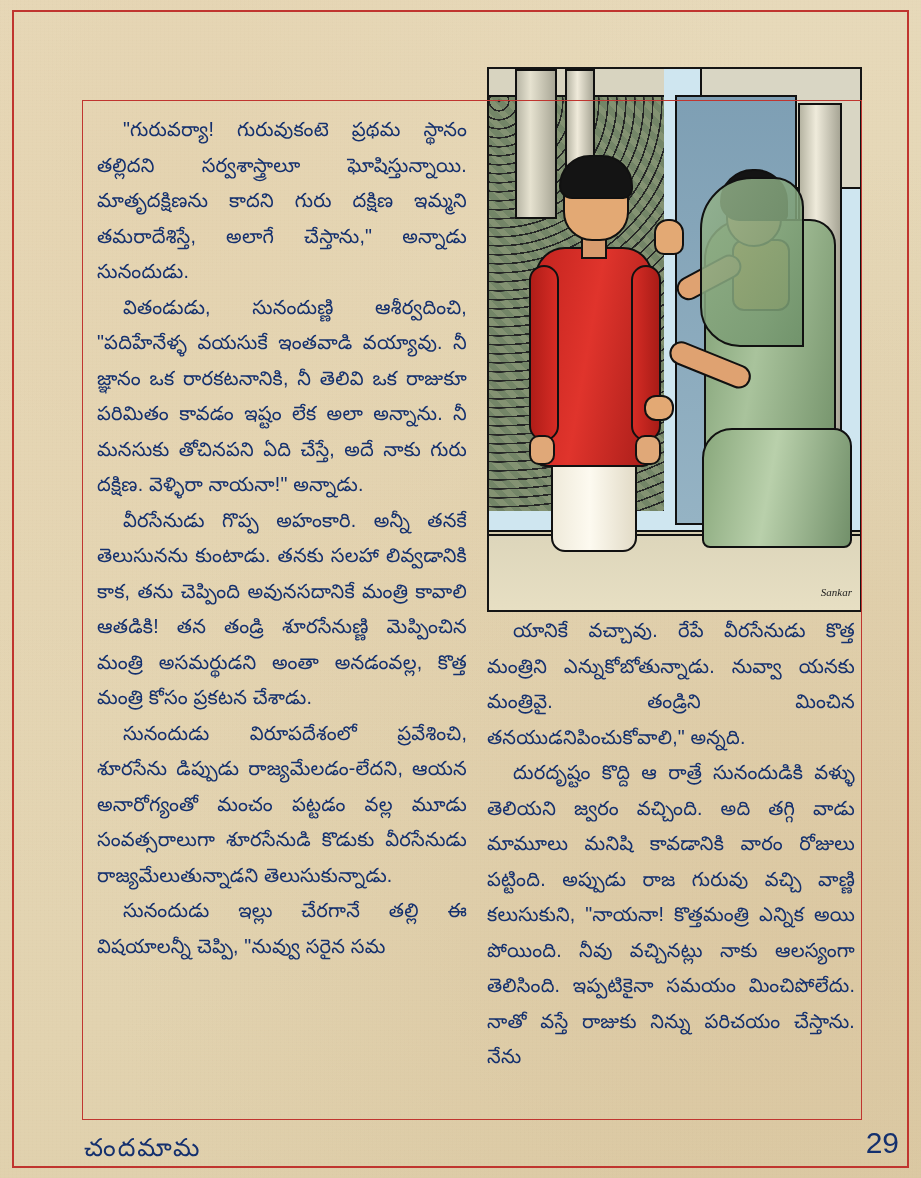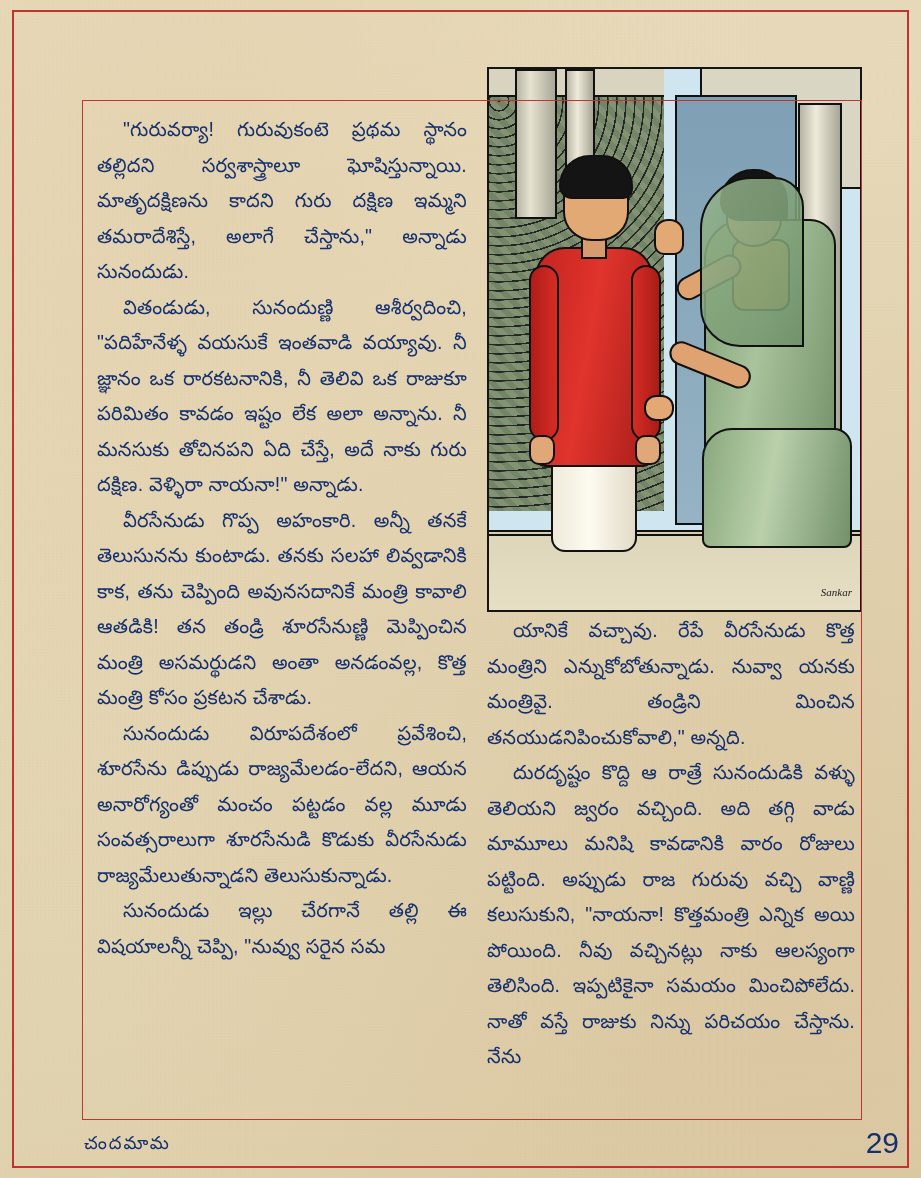--- a/index.html
+++ b/index.html
@@ -97,21 +97,21 @@
   .para {
     margin: 0 0 0 0;
     text-indent: 26px;
   }
   .para + .para { margin-top: 0; }
 
   #footer-title {
     position: absolute;
     left: 84px;
     top: 1133px;
-    font-size: 18px;
+    font-size: 25px;
     color: #14306e;
     letter-spacing: 2px;
   }
   #page-number {
     position: absolute;
     right: 22px;
     top: 1126px;
     font-size: 30px;
     font-weight: normal;
     color: #14306e;

